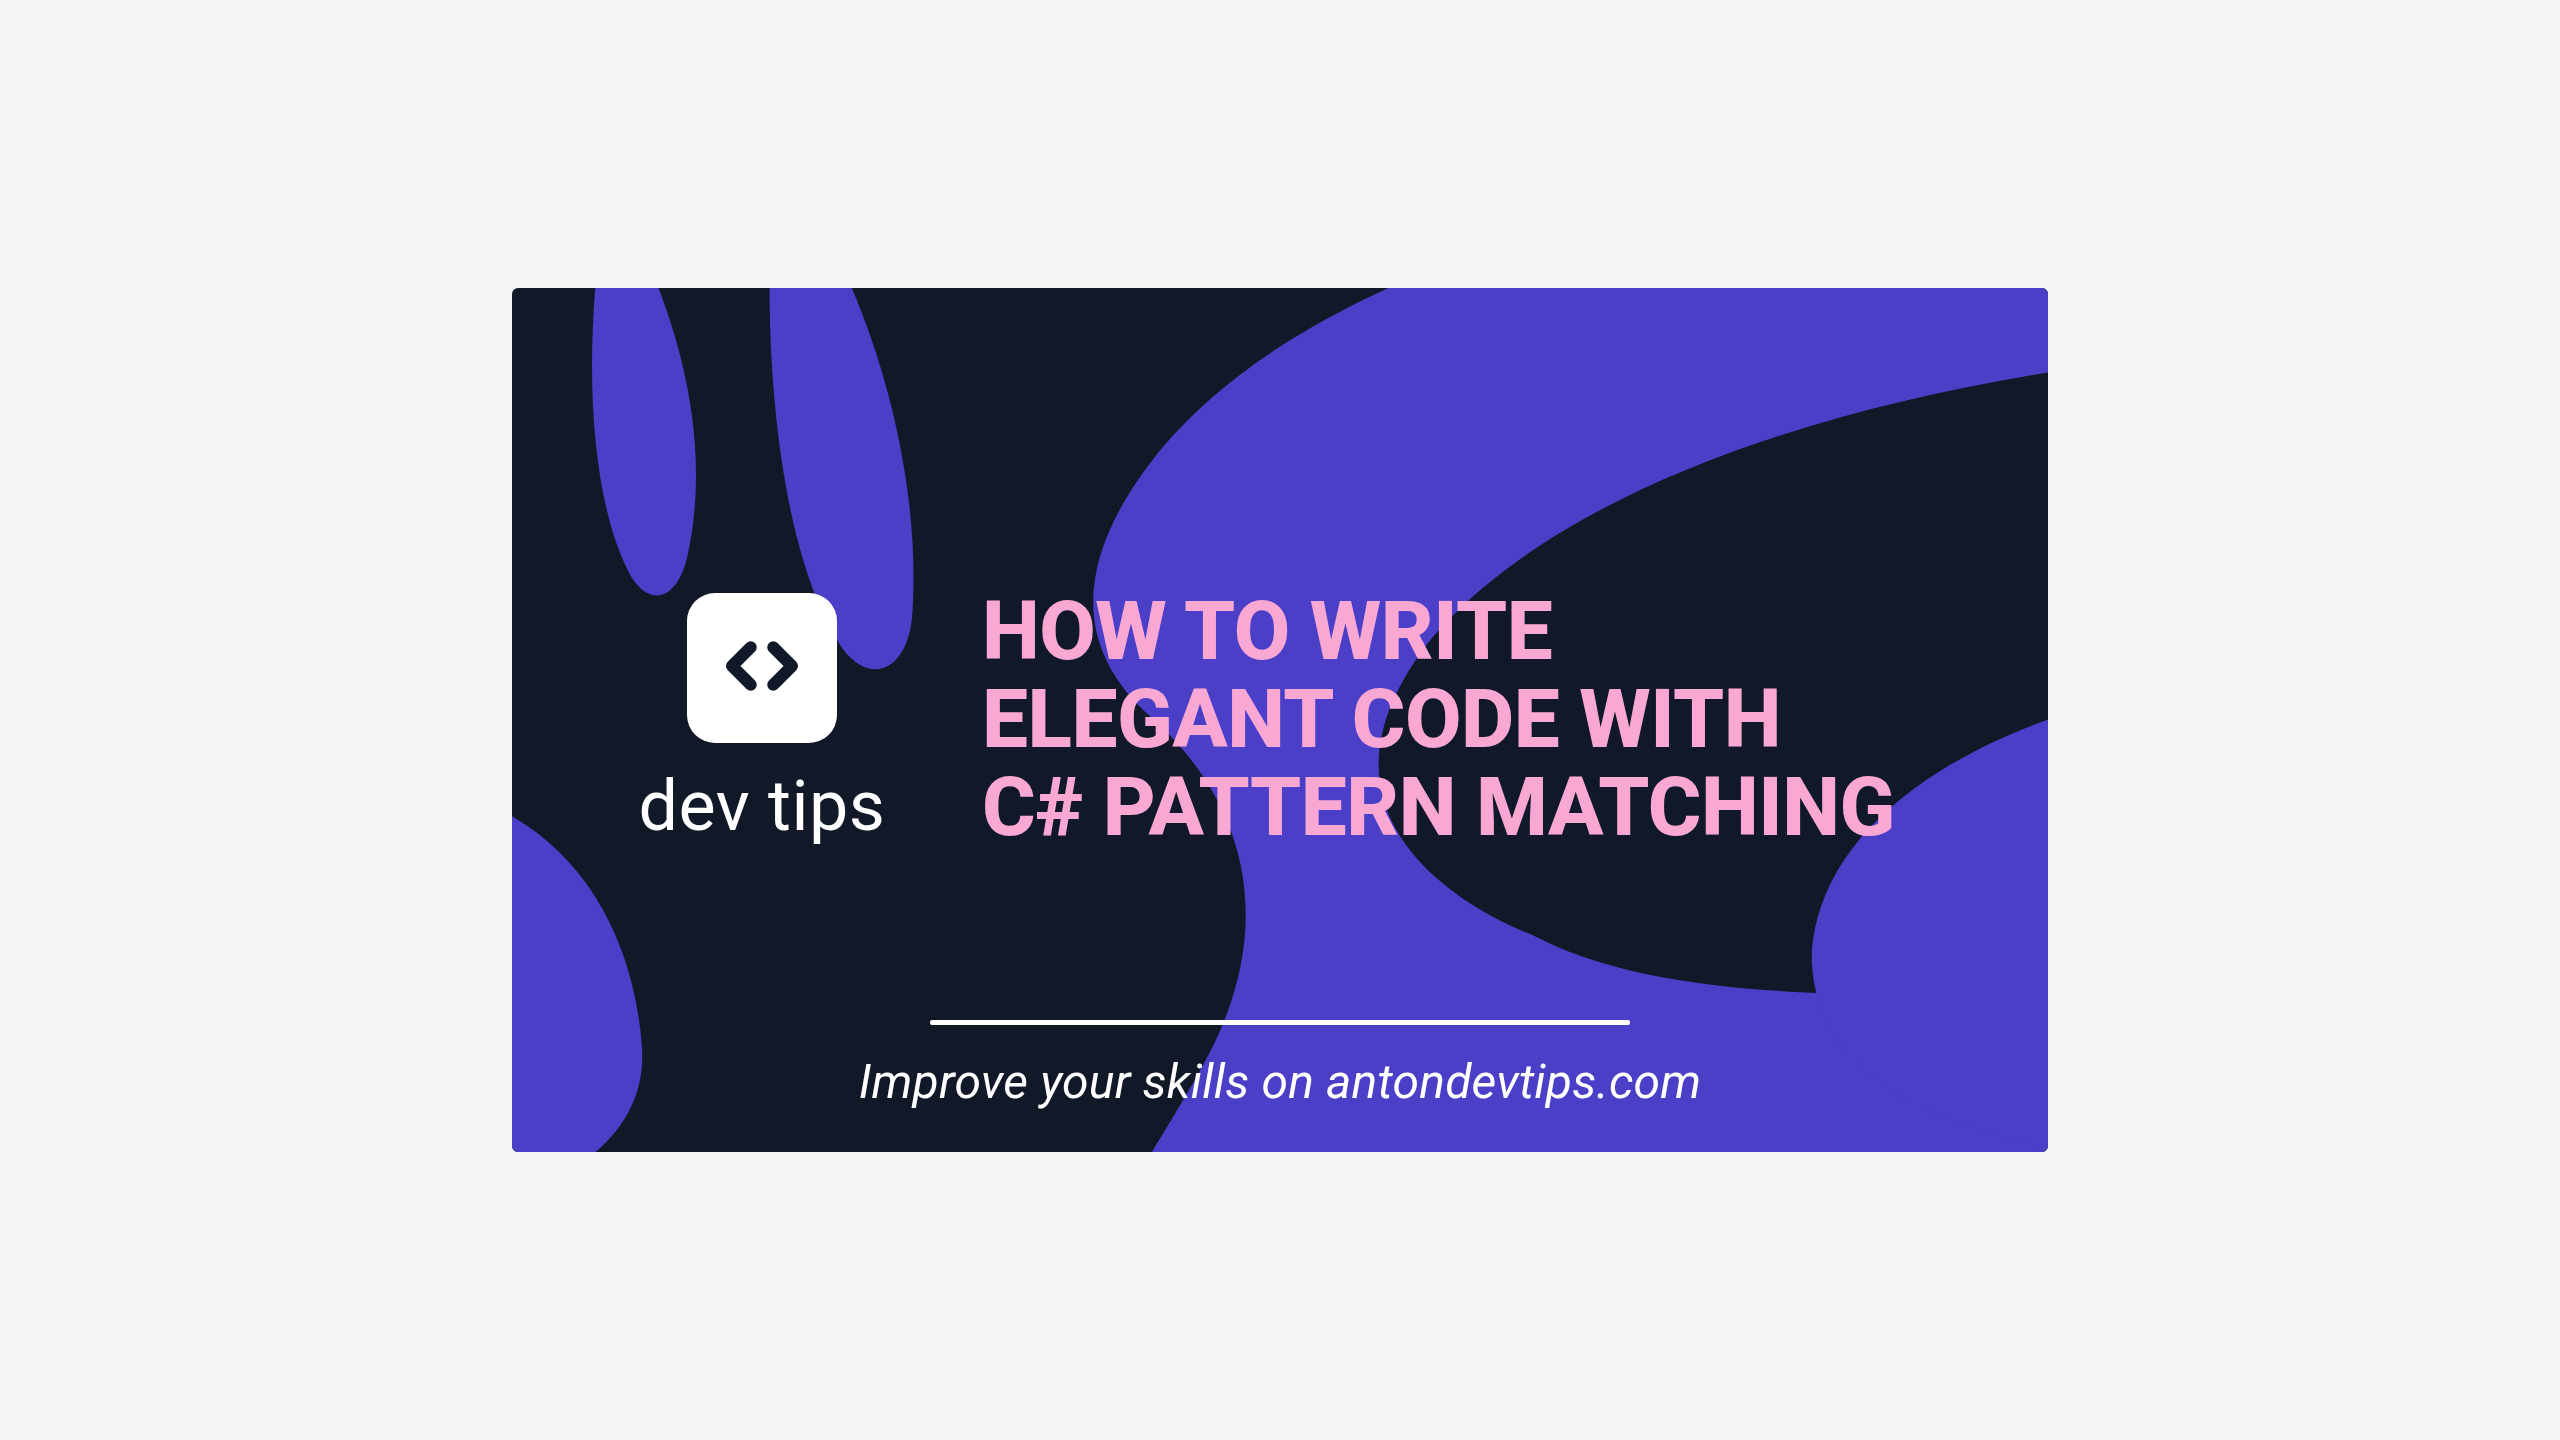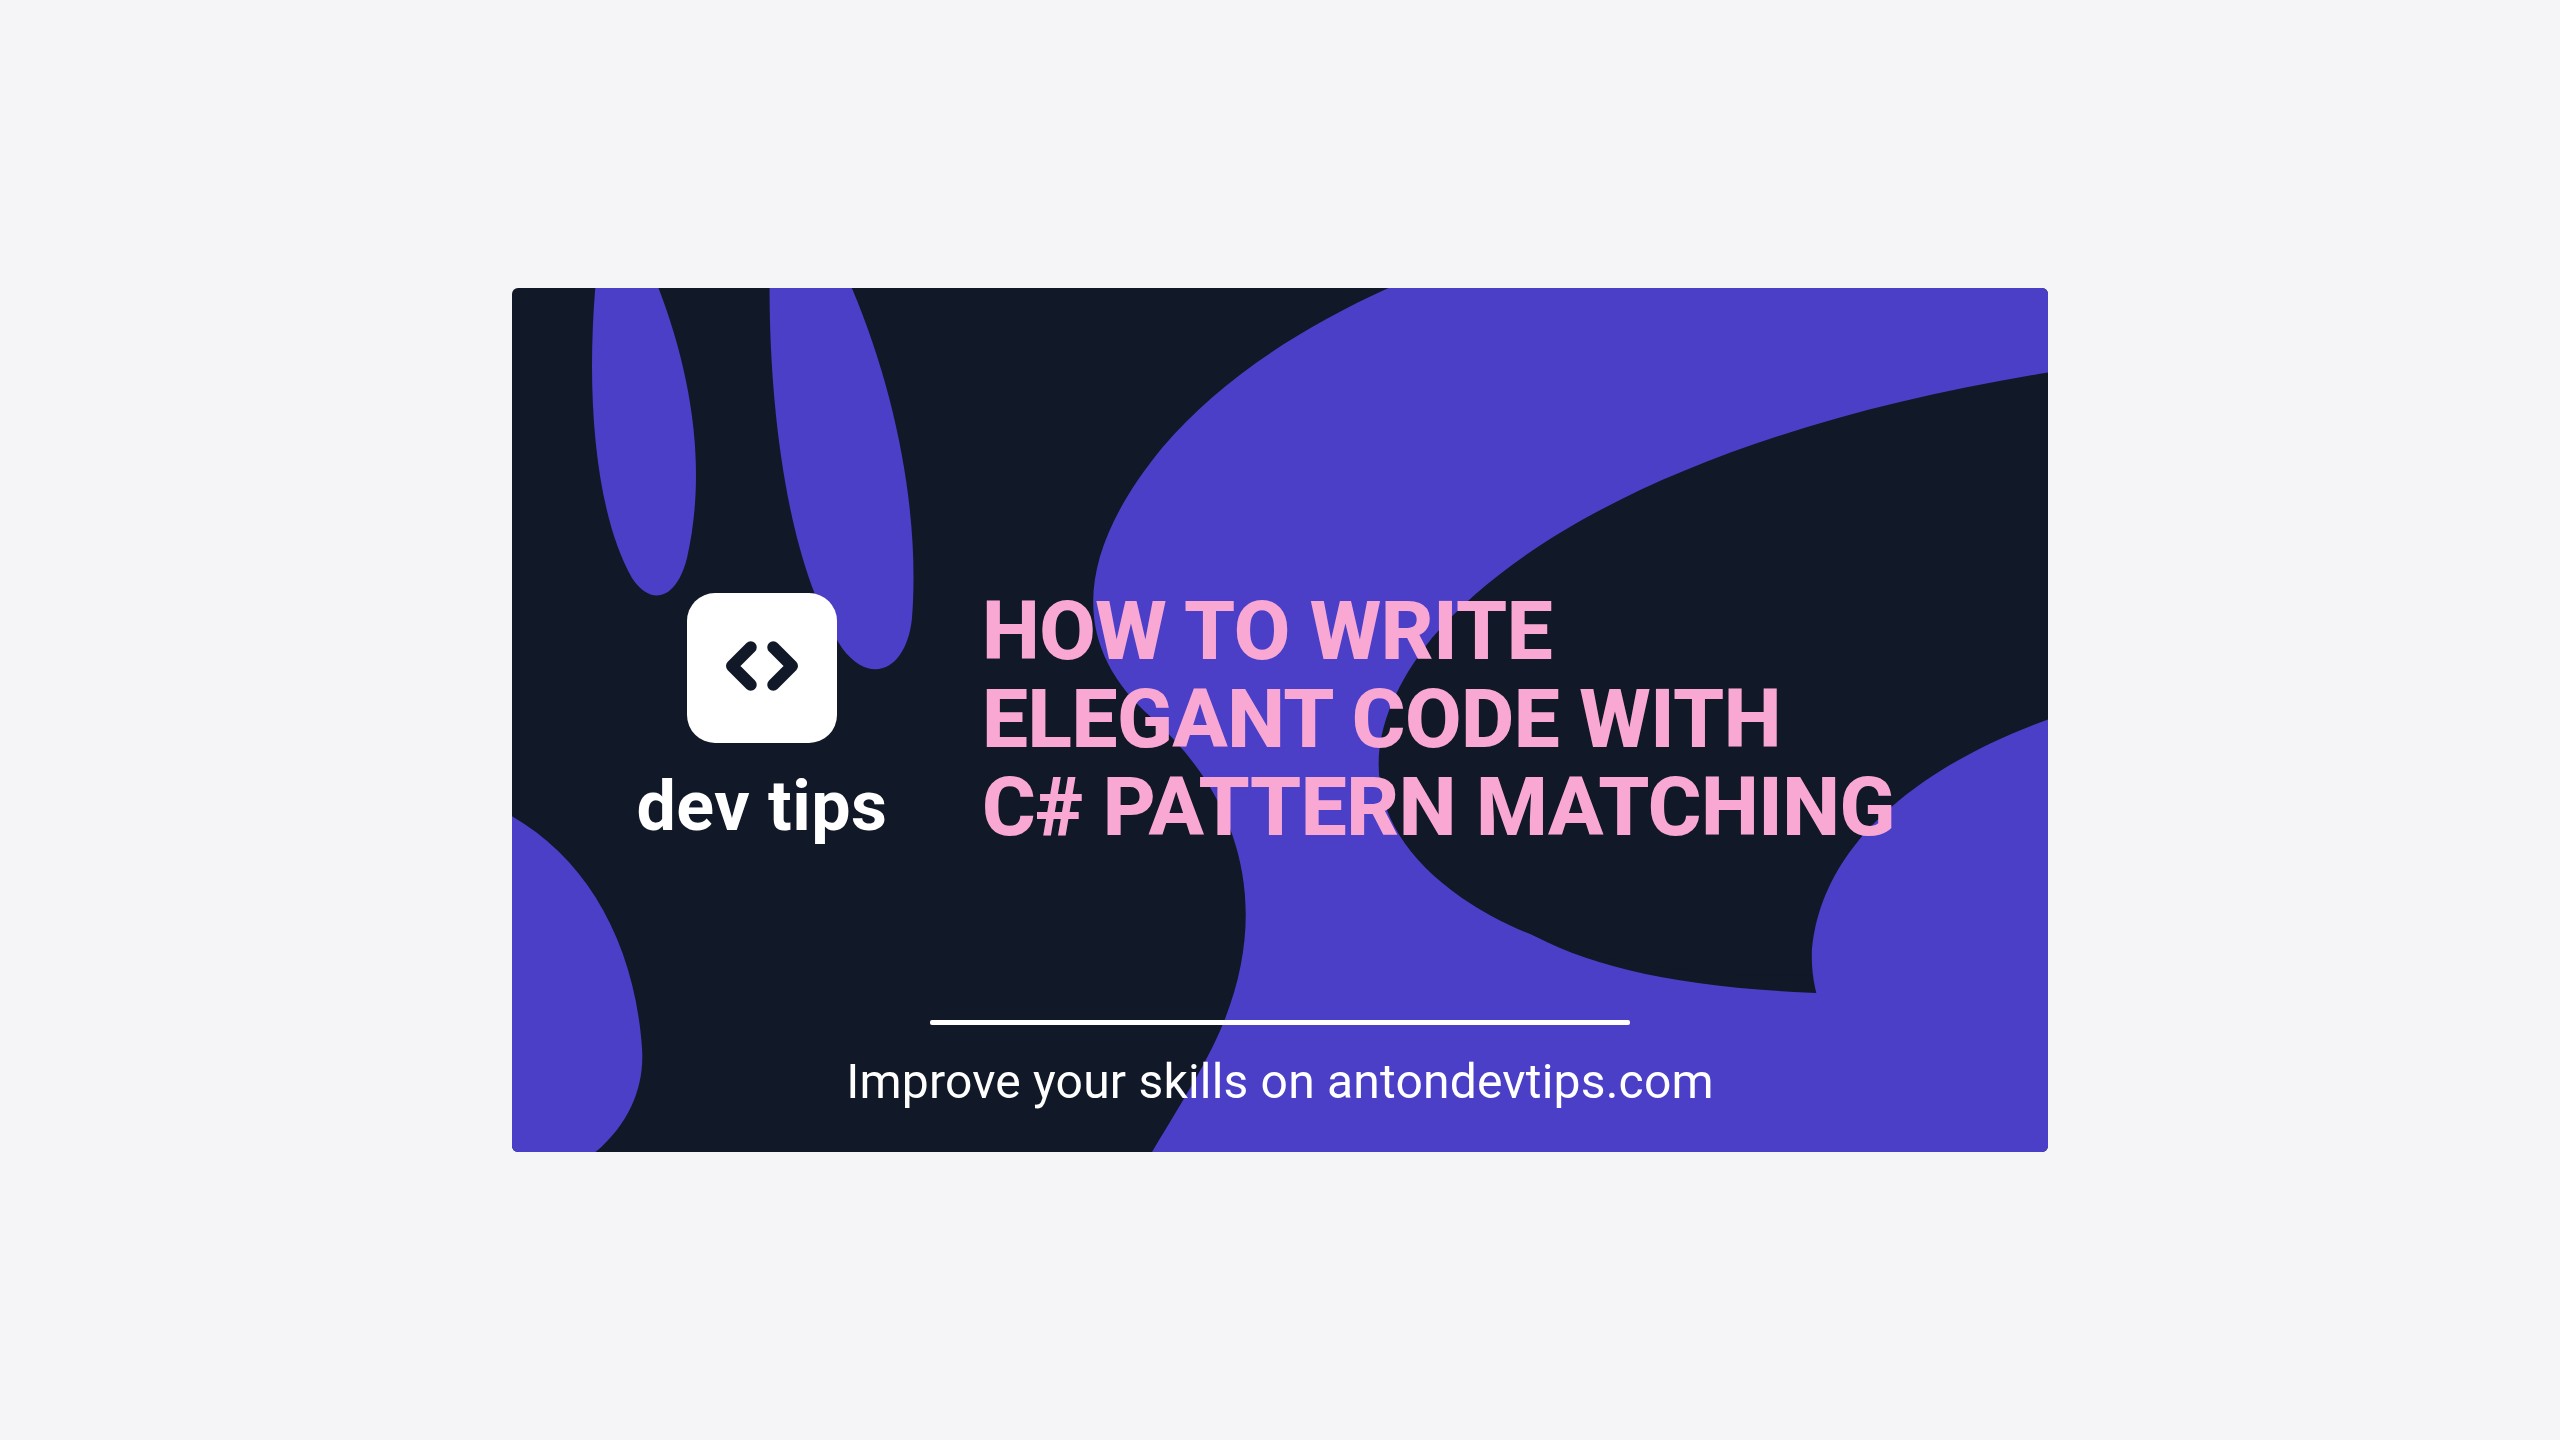--- a/index.html
+++ b/index.html
@@ -44,21 +44,21 @@
     background: #ffffff;
     border-radius: 28px;
     display: flex;
     align-items: center;
     justify-content: center;
   }
   .logo-tile svg { width: 90px; height: 90px; }
   .logo-text {
     color: #ffffff;
     font-size: 70px;
-    font-weight: 700;
+    font-weight: 400;
     letter-spacing: 0.5px;
     margin-top: 22px;
   }
 
   .headline {
     color: #f9a8d4;
     font-weight: 800;
     font-size: 82px;
     line-height: 1.07;
     letter-spacing: -0.5px;
@@ -80,20 +80,21 @@
     height: 5px;
     background: #ffffff;
     margin-bottom: 28px;
     border-radius: 2px;
   }
   .tagline {
     color: #ffffff;
     font-size: 48px;
     font-weight: 400;
     letter-spacing: 0.2px;
+    font-style: italic;
   }
 </style>
 </head>
 <body>
 
 <div class="card">
 
   <div class="shapes">
     <svg viewBox="0 0 1536 864" preserveAspectRatio="none">
 

